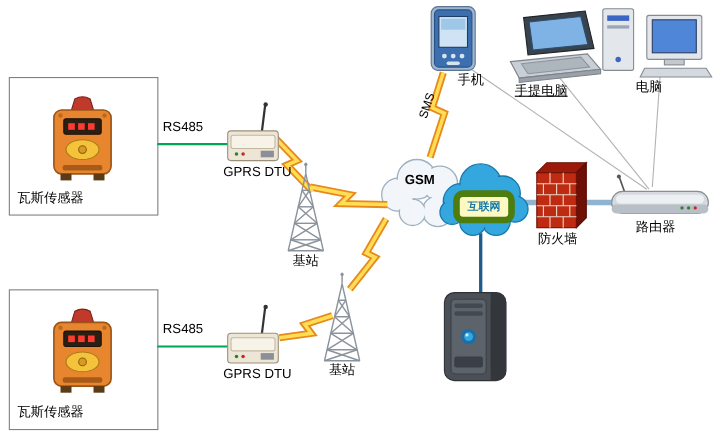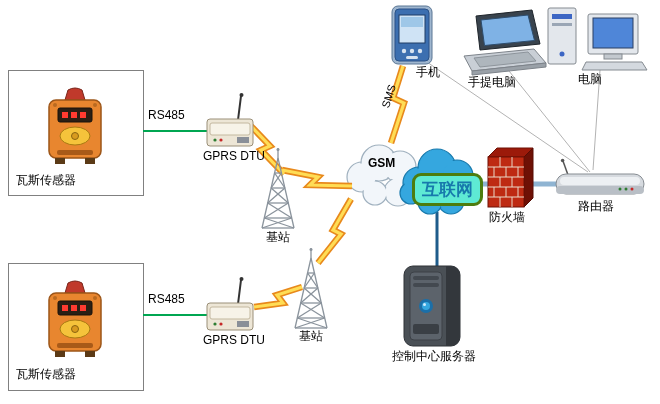--- a/index.html
+++ b/index.html
@@ -2,22 +2,22 @@
 <html><head>
 <meta charset="utf-8">
 <style>
   * { margin:0; padding:0; box-sizing:border-box; }
   html,body { background:#ffffff; }
   body { font-family:"Liberation Sans","DejaVu Sans",sans-serif; }
   .canvas { position:relative; width:660px; height:404px; background:#fff; overflow:hidden; }
   .scene { position:absolute; left:0; top:0; }
   .lbl { position:absolute; font-size:12px; color:#000; white-space:nowrap; line-height:1.15; }
   .lbl.rot { transform:rotate(-72deg); transform-origin:center center; font-size:11px; }
-  .pill { position:absolute; background:#5eead4; border:3px solid #4d7c0f; border-radius:9px;
-          color:#1779AC; font-weight:bold; font-size:17px; padding:2px 7px; white-space:nowrap; }
+  .pill { position:absolute; background:#fef9c3; border:6px solid #4d7c0f; border-radius:9px;
+          color:#1779AC; font-weight:bold; font-size:10px; padding:2px 7px; white-space:nowrap; }
 </style>
 </head>
 <body>
 
 <div class="canvas">
 
   <svg class="scene" width="660" height="404" viewBox="0 0 660 404">
 
     <defs>
       <g id="gas-sensor">
@@ -236,19 +236,18 @@
   <div class="lbl" style="left:266px; top:231px;">基站</div>
   <div class="lbl" style="left:299px; top:330px;">基站</div>
 
   <div class="lbl" style="left:368px; top:157px;font-weight:bold;">GSM</div>
 
   <div class="pill" style="left:412px; top:173px;">互联网</div>
 
   <div class="lbl rot" style="left:377px; top:90px;">SMS</div>
 
   <div class="lbl" style="left:404px; top:66px;padding-left:12px;">手机</div>
-  <div class="lbl" style="left:468px; top:76px;">手提电脑</div>
+  <div class="lbl" style="left:468px; top:76px;text-decoration:underline;">手提电脑</div>
   <div class="lbl" style="left:578px; top:73px;">电脑</div>
 
   <div class="lbl" style="left:489px; top:211px;">防火墙</div>
   <div class="lbl" style="left:578px; top:200px;">路由器</div>
-  <div class="lbl" style="left:392px; top:350px;">控制中心服务器</div>
 </div>
 
 </body></html>

